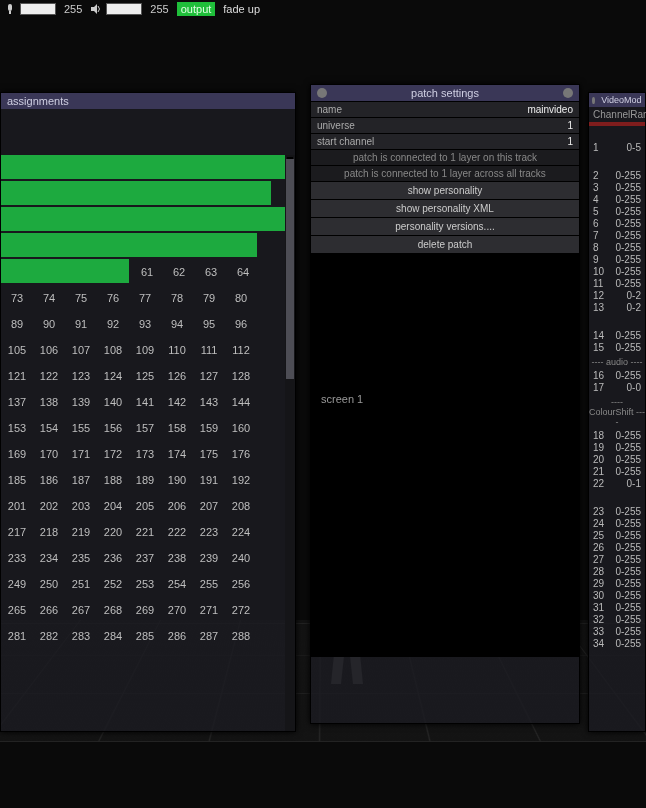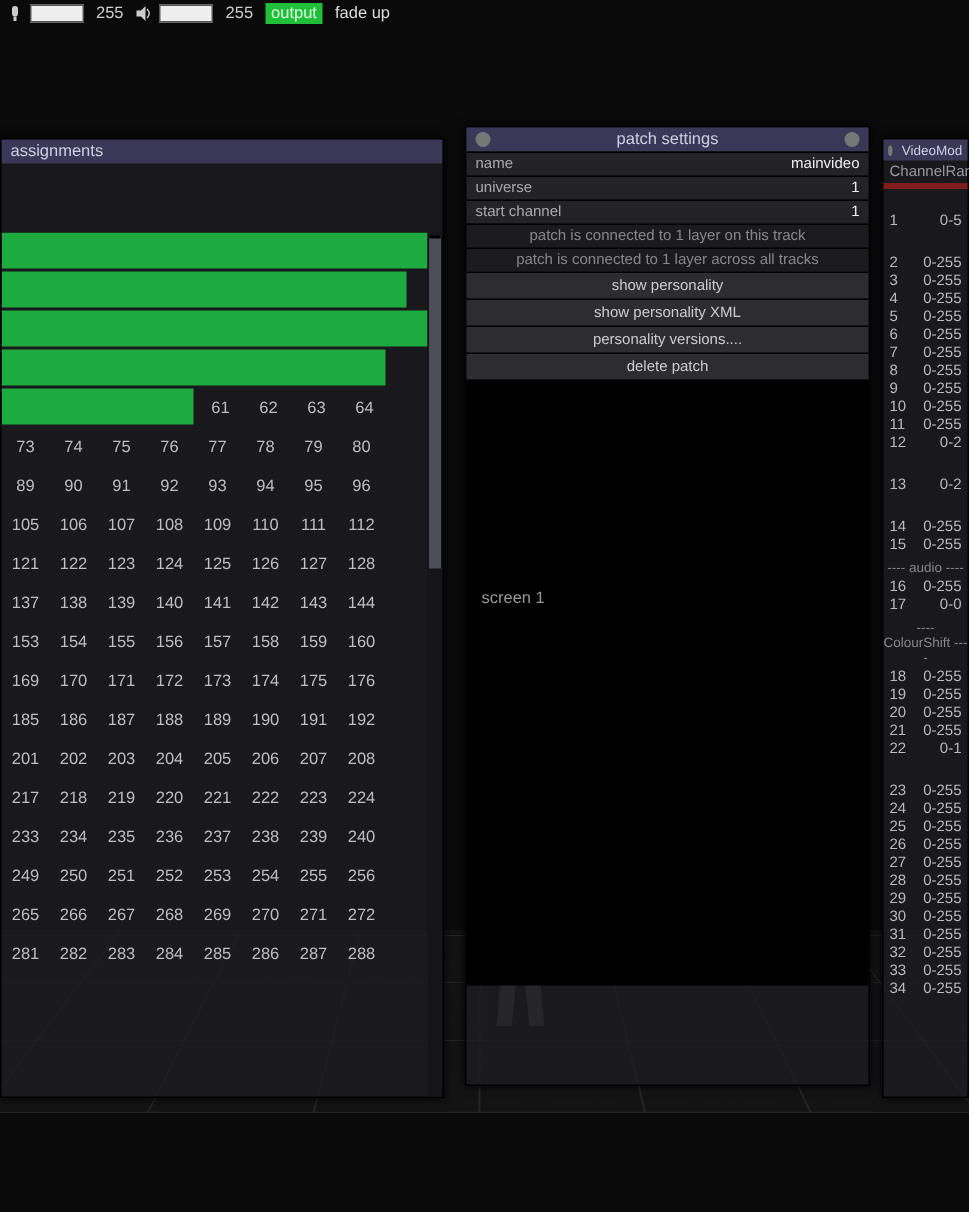--- a/index.html
+++ b/index.html
@@ -409,21 +409,21 @@
         <span>0-255</span>
       </div>
       <div class="chan-row">
         <span>11</span>
         <span>0-255</span>
       </div>
       <div class="chan-row">
         <span>12</span>
         <span>0-2</span>
       </div>
-      <div class="chan-row" style="margin-top: 16px;">
+      <div class="chan-row" style="">
         <span>13</span>
         <span>0-2</span>
       </div>
       <div class="chan-row" style="margin-top: 16px;">
         <span>14</span>
         <span>0-255</span>
       </div>
       <div class="chan-row">
         <span>15</span>
         <span>0-255</span>

